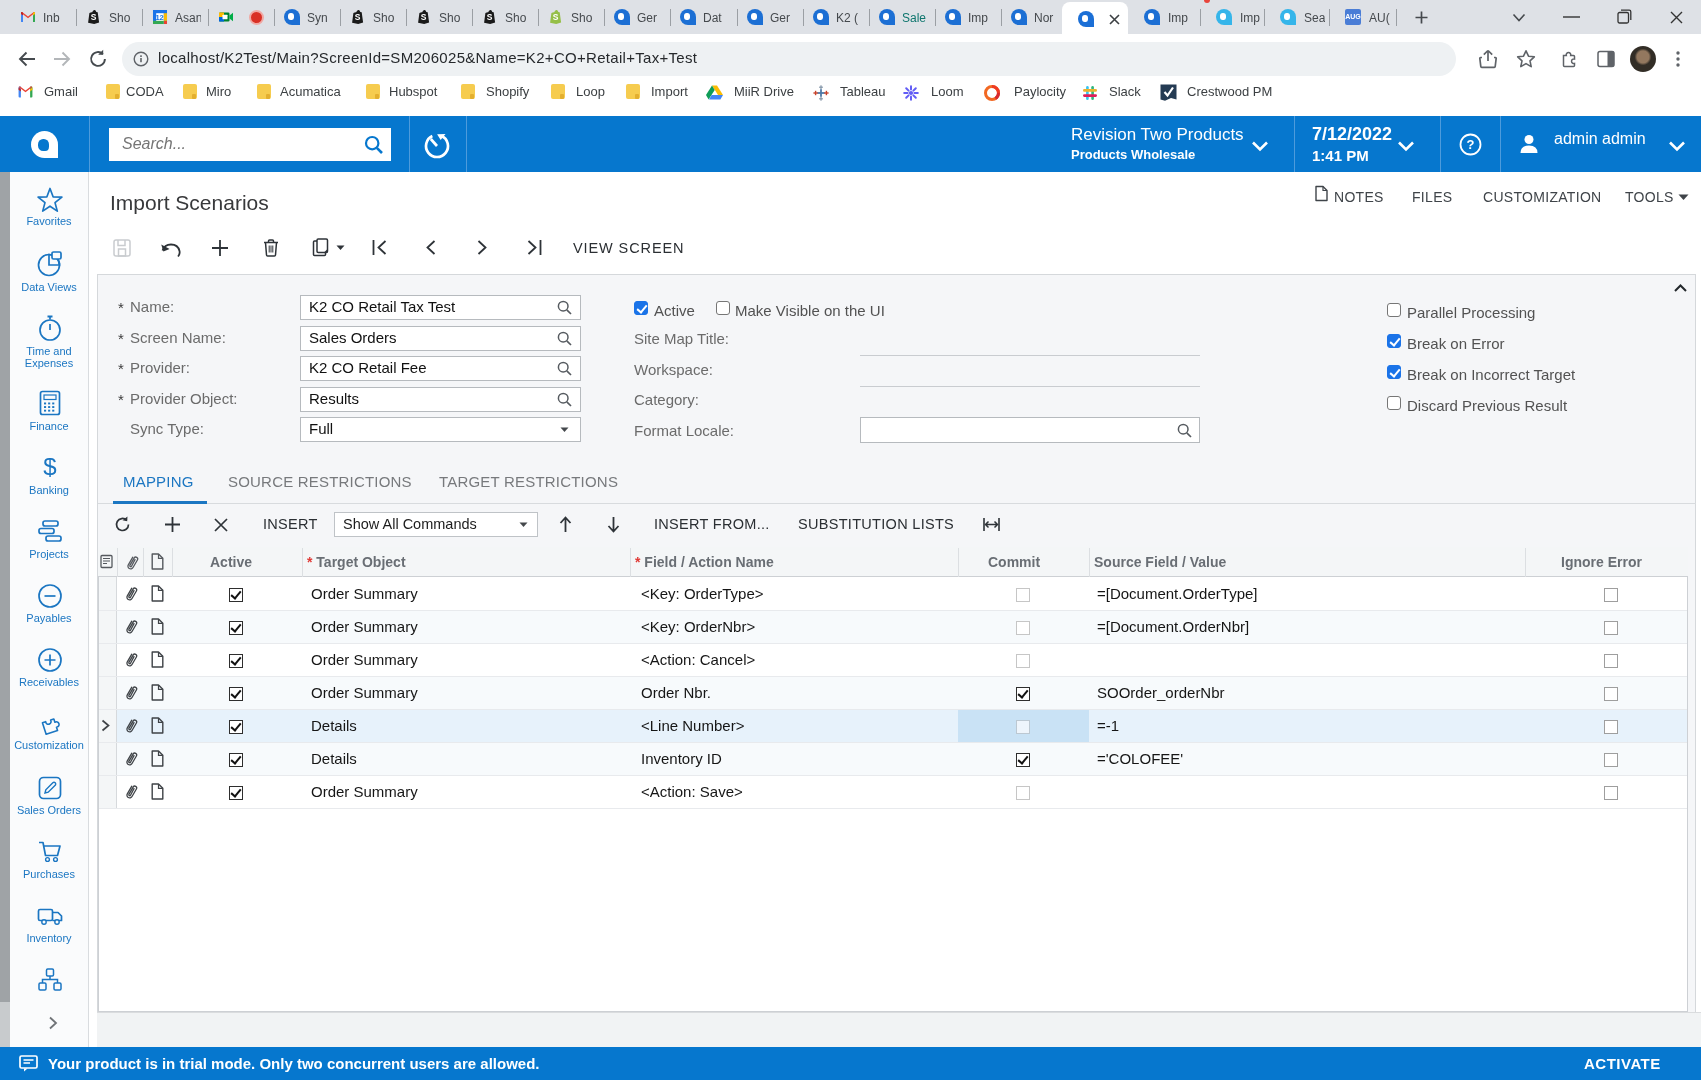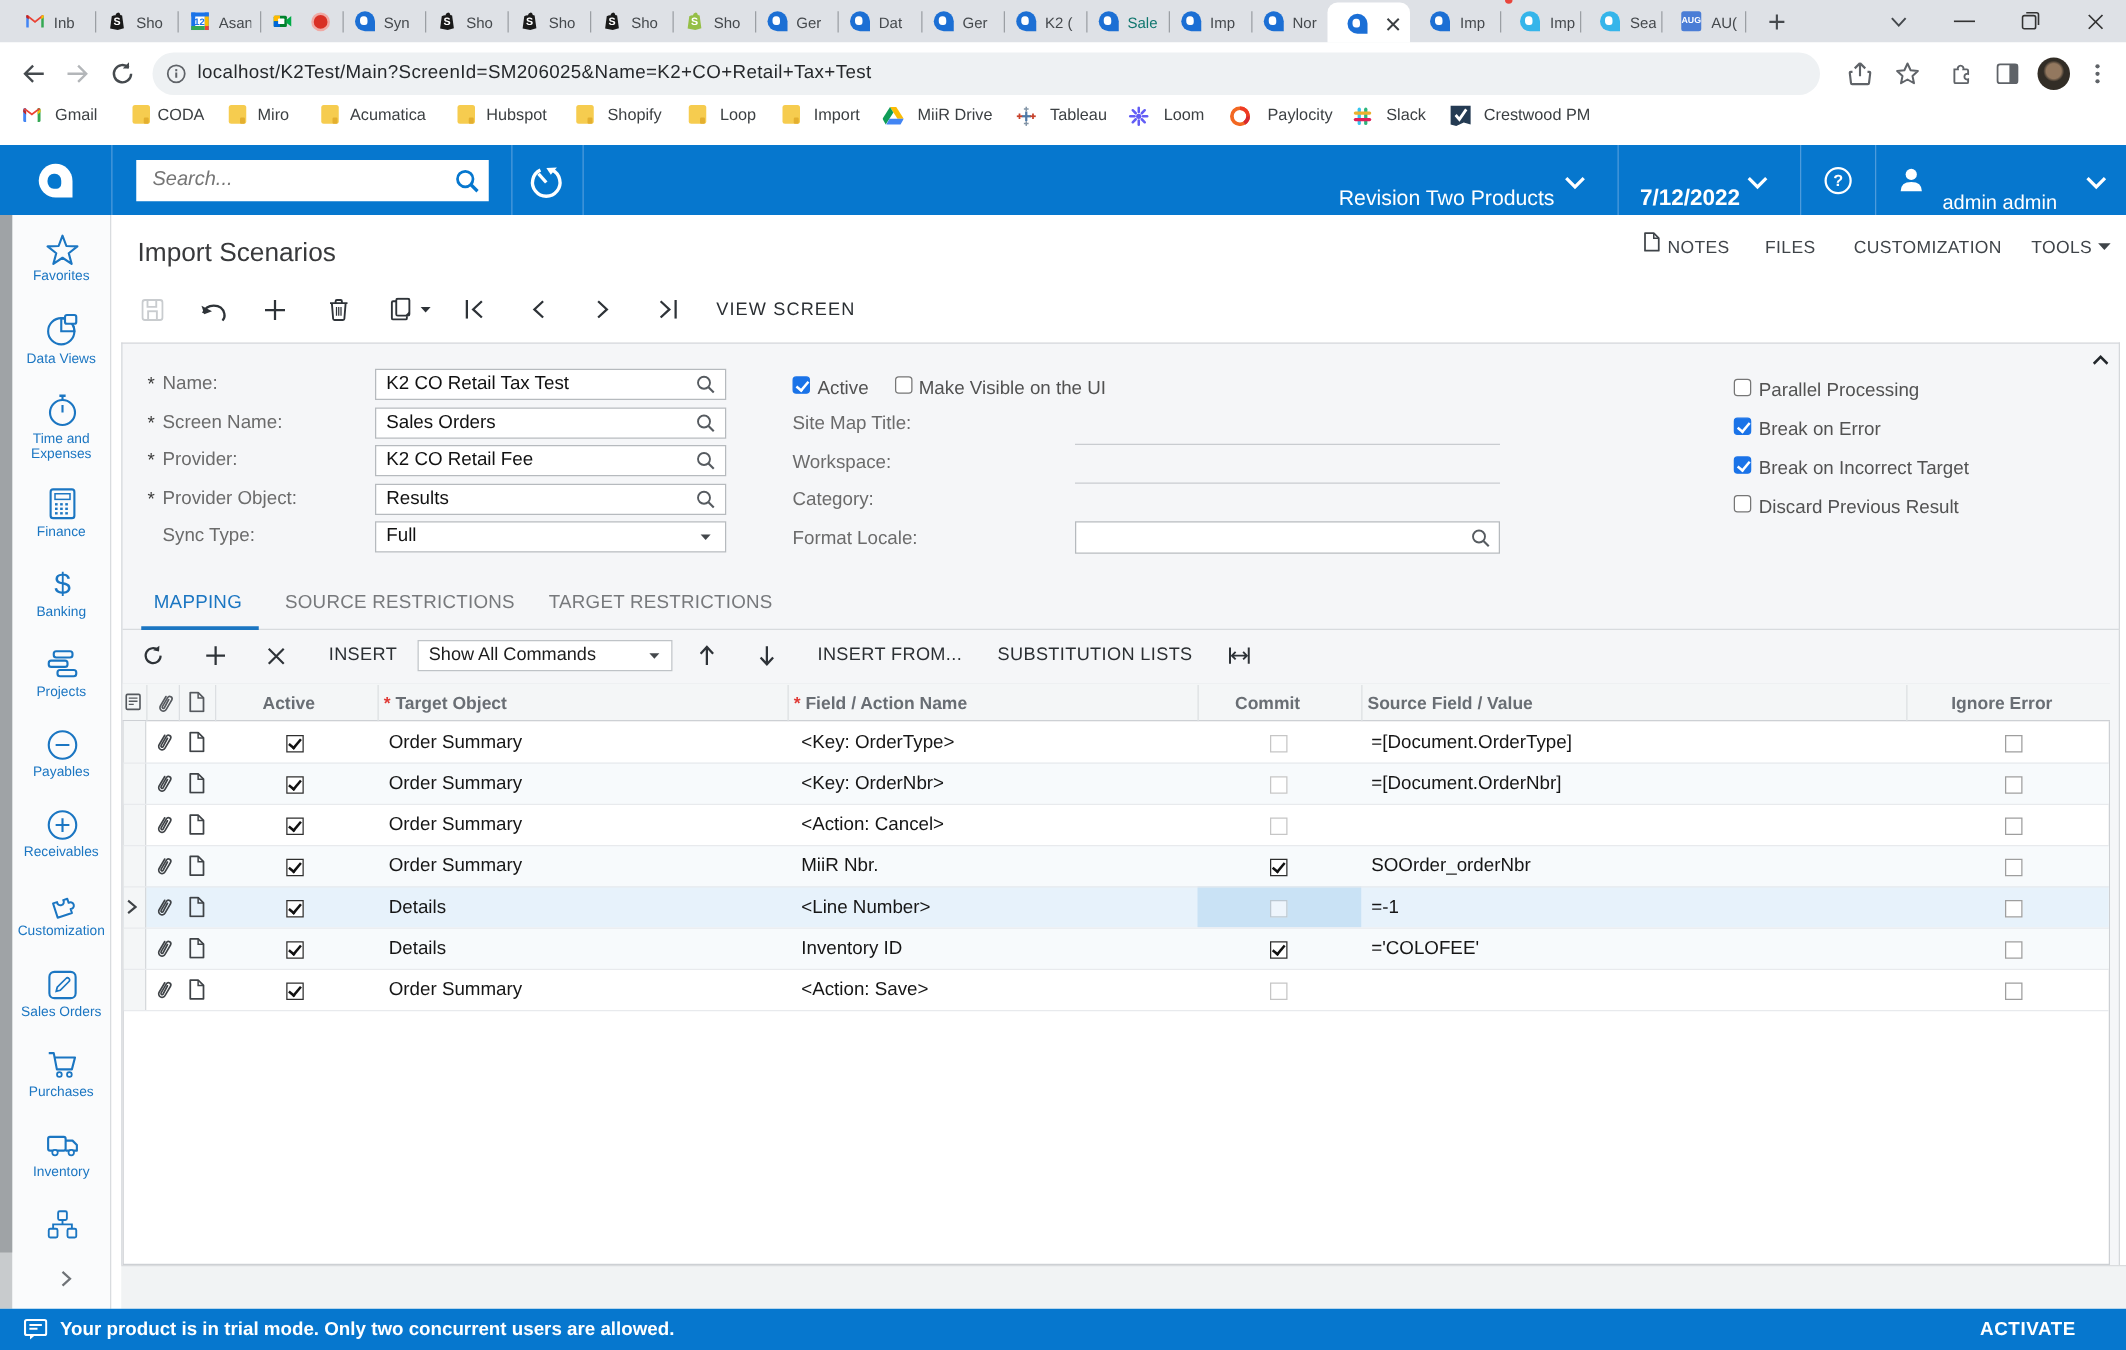--- a/index.html
+++ b/index.html
@@ -18,21 +18,21 @@
   .bm { position:absolute; top:84px; font-size:13px; color:#3c4043; }
   .folder { position:absolute; top:84px; width:14px; height:15px; background:#f6cc4f; border-radius:2px; }
   .folder:after { content:""; position:absolute; right:1px; bottom:0px; width:4px; height:5px; background:#e3af2f; border-radius:1px; }
   
   #acuhead { left:0; top:116px; width:1701px; height:56px; background:#0677ce; }
   .hdiv { position:absolute; top:0; width:1px; height:56px; background:#4d9bdc; }
   #alogo { position:absolute; left:31px; top:15px; width:27px; height:27px; background:#fff; border-radius:50% 50% 0 50%; }
   #alogo:after { content:""; position:absolute; left:7px; top:8px; width:11px; height:12px; border-radius:46% 46% 35% 46%; background:#0677ce; }
   #searchbox { position:absolute; left:109px; top:12px; width:282px; height:33px; background:#fff; }
   #searchbox span { position:absolute; left:13px; top:7px; font-style:italic; font-size:16px; color:#757575; }
-  .htxt { position:absolute; color:#fff; white-space:nowrap;margin-top:24px; }
+  .htxt { position:absolute; color:#fff; white-space:nowrap; }
   
   #scroll { left:0; top:172px; width:10px; height:875px; background:#c8cbcd; }
   #scrollthumb { position:absolute; left:0; top:0; width:10px; height:830px; background:#9fa3a6; }
   #sidebar { left:10px; top:172px; width:79px; height:875px; background:#fafbfc; border-right:1px solid #d9dcdf; }
   .sbitem { position:absolute; left:0; width:78px; text-align:center; color:#1b76c2; font-size:11px; }
   
   #content { left:89px; top:172px; width:1612px; height:875px; background:#fff; }
   #panel { position:absolute; left:8px; top:102px; width:1599px; height:738px; background:#f5f6f8; border:1px solid #d5d8db; border-bottom:none; }
   .flabel { position:absolute; font-size:15px; color:#6b6b6b; white-space:nowrap; }
   .finput { position:absolute; left:211px; width:281px; height:25px; background:#fff; border:1px solid #b6babe; font-size:15px; color:#111; padding:2px 0 0 8px; }
@@ -593,21 +593,21 @@
     <div class="gcb med" style="left:1515px;top:482px"></div>
     <svg style="position:absolute;left:34px;top:512px" width="17" height="17" viewBox="0 0 17 17">
       <path d="M8.8 3.2 L4.3 10.8 a2.7 2.7 0 0 0 4.7 2.7 L13.4 6 a1.9 1.9 0 0 0 -3.3 -1.9 L5.9 11.3 a0.9 0.9 0 0 0 1.6 0.9 L11 5.6" stroke="#3f4347" stroke-width="1.3" fill="none" stroke-linecap="round"></path>
     </svg>
     <svg style="position:absolute;left:62px;top:512px" width="13" height="17" viewBox="0 0 13 17">
       <path d="M1.2 1 H7.5 L11.8 5.3 V16 H1.2 Z" stroke="#3f4347" stroke-width="1.4" fill="none" stroke-linejoin="round"></path>
       <path d="M7.5 1 V5.3 H11.8" stroke="#3f4347" stroke-width="1.2" fill="none"></path>
     </svg>
     <div class="gcb chk" style="left:140px;top:515px"></div>
     <div class="gtext" style="left:222px;top:512px">Order Summary</div>
-    <div class="gtext" style="left:552px;top:512px">MiiR Nbr.</div>
+    <div class="gtext" style="left:552px;top:512px">Order Nbr.</div>
     <div class="gcb chk" style="left:927px;top:515px"></div>
     <div class="gtext" style="left:1008px;top:512px">SOOrder_orderNbr</div>
     <div class="gcb med" style="left:1515px;top:515px"></div>
     <svg style="position:absolute;left:34px;top:545px" width="17" height="17" viewBox="0 0 17 17">
       <path d="M8.8 3.2 L4.3 10.8 a2.7 2.7 0 0 0 4.7 2.7 L13.4 6 a1.9 1.9 0 0 0 -3.3 -1.9 L5.9 11.3 a0.9 0.9 0 0 0 1.6 0.9 L11 5.6" stroke="#3f4347" stroke-width="1.3" fill="none" stroke-linecap="round"></path>
     </svg>
     <svg style="position:absolute;left:62px;top:545px" width="13" height="17" viewBox="0 0 13 17">
       <path d="M1.2 1 H7.5 L11.8 5.3 V16 H1.2 Z" stroke="#3f4347" stroke-width="1.4" fill="none" stroke-linejoin="round"></path>
       <path d="M7.5 1 V5.3 H11.8" stroke="#3f4347" stroke-width="1.2" fill="none"></path>
     </svg>

